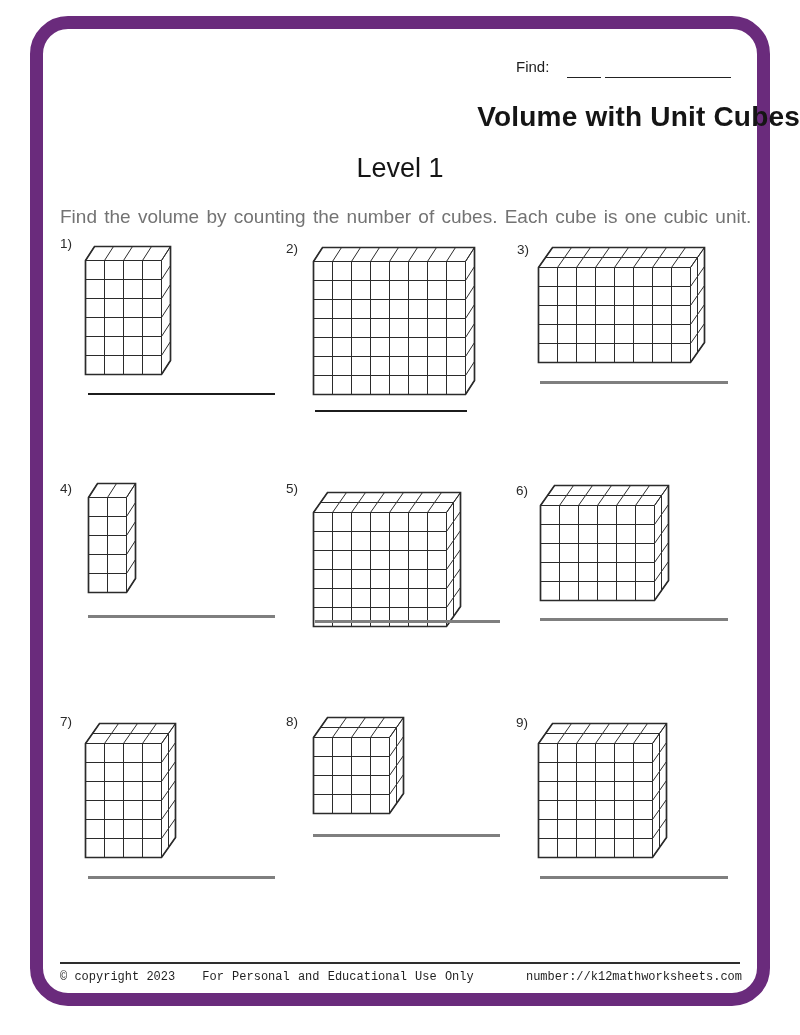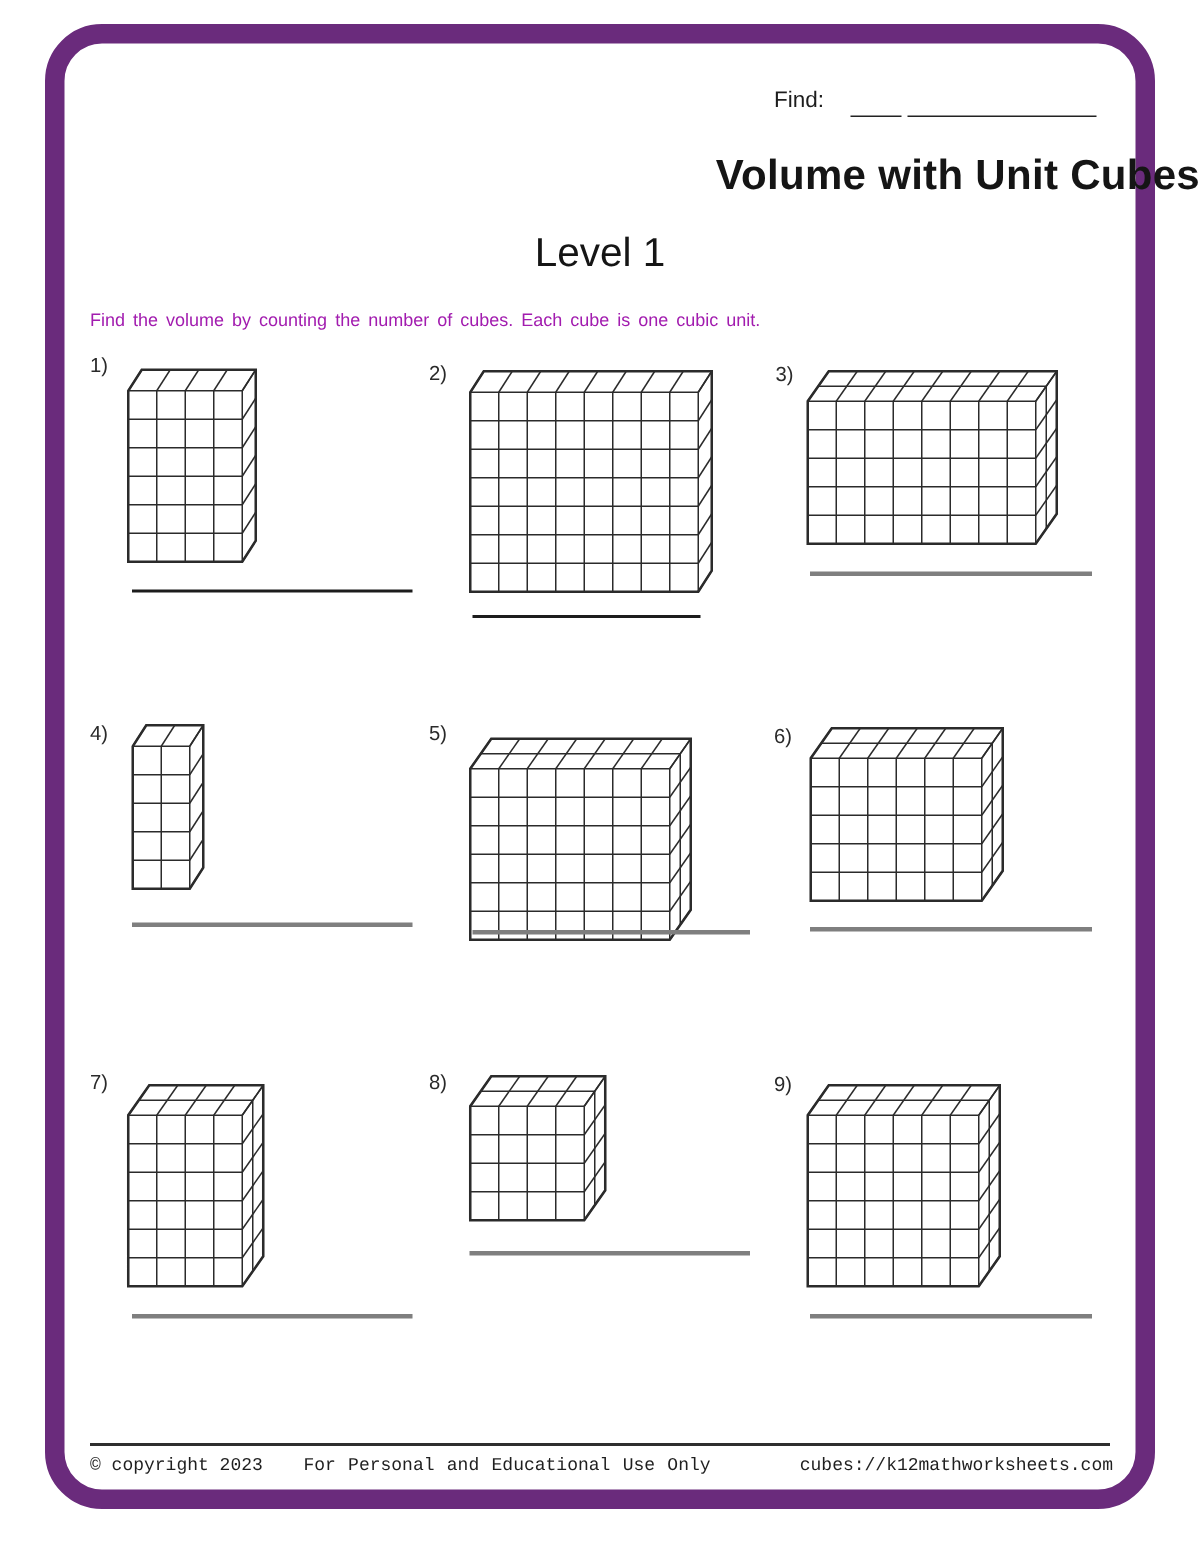--- a/index.html
+++ b/index.html
@@ -6,21 +6,21 @@
   body{width:800px;height:1035px;position:relative;overflow:hidden;
        font-family:"Liberation Sans", sans-serif;color:#1d1d1d;}
   #page-border{position:absolute;left:30px;top:16px;width:740px;height:990px;
        box-sizing:border-box;border:13px solid #6a2b7c;border-radius:38px;}
   .name-label{position:absolute;left:516px;top:58px;font-size:15px;color:#1d1d1d;}
   .name-seg{position:absolute;height:1px;border-bottom:1.6px solid #222;top:76px;}
   #title1{position:absolute;top:101px;left:0;width:800px;text-align:right;
        font-size:28px;font-weight:bold;color:#151515;letter-spacing:0.2px;}
   #title2{position:absolute;top:141px;left:0;width:800px;text-align:center;
        font-size:27px;font-weight:normal;color:#151515;margin-top:12px;}
-  #instruction{position:absolute;top:206px;left:60px;font-size:12px;color:#a21caf;word-spacing:2px;}
+  #instruction{position:absolute;top:206px;left:60px;font-size:19px;color:#737373;word-spacing:2px;}
   .problem-number{position:absolute;font-size:13.5px;color:#2a2a2a;}
   .figure{position:absolute;}
   .answer-line{position:absolute;}
   #footer-divider{position:absolute;left:60px;top:962px;width:680px;height:2px;background:#2e2e2e;}
   .footer-text{position:absolute;top:970px;font-size:12px;color:#1f1f1f;font-family:Liberation Mono, monospace;}
   #footer-copyright{left:60px;}
   #footer-usage{left:0;width:676px;text-align:center;word-spacing:1px;}
   #footer-url{right:58px;}
 </style>
 </head>
@@ -345,13 +345,13 @@
         <line x1="122.5" y1="11.5" x2="122.5" y2="125.5" stroke="#2b2b2b" stroke-width="1"></line>
         <line x1="129.5" y1="1.5" x2="129.5" y2="115.5" stroke="#2b2b2b" stroke-width="1"></line>
         <polygon points="1.5,135.5 1.5,21.5 15.5,1.5 129.5,1.5 129.5,115.5 115.5,135.5" fill="none" stroke="#2b2b2b" stroke-width="1.7"></polygon>
       </svg></div>
     <div class="answer-line" style="left: 540px; top: 876px; width: 188px; height: 3px; background: rgb(127, 127, 127);"></div>
   </div>
 
 <div id="footer-divider"></div>
 <div id="footer-copyright" class="footer-text">© copyright 2023</div>
 <div id="footer-usage" class="footer-text">For Personal and Educational Use Only</div>
-<div id="footer-url" class="footer-text">cubes://k12mathworksheets.com</div>
+<div id="footer-url" class="footer-text">number://k12mathworksheets.com</div>
 
 </body></html>

